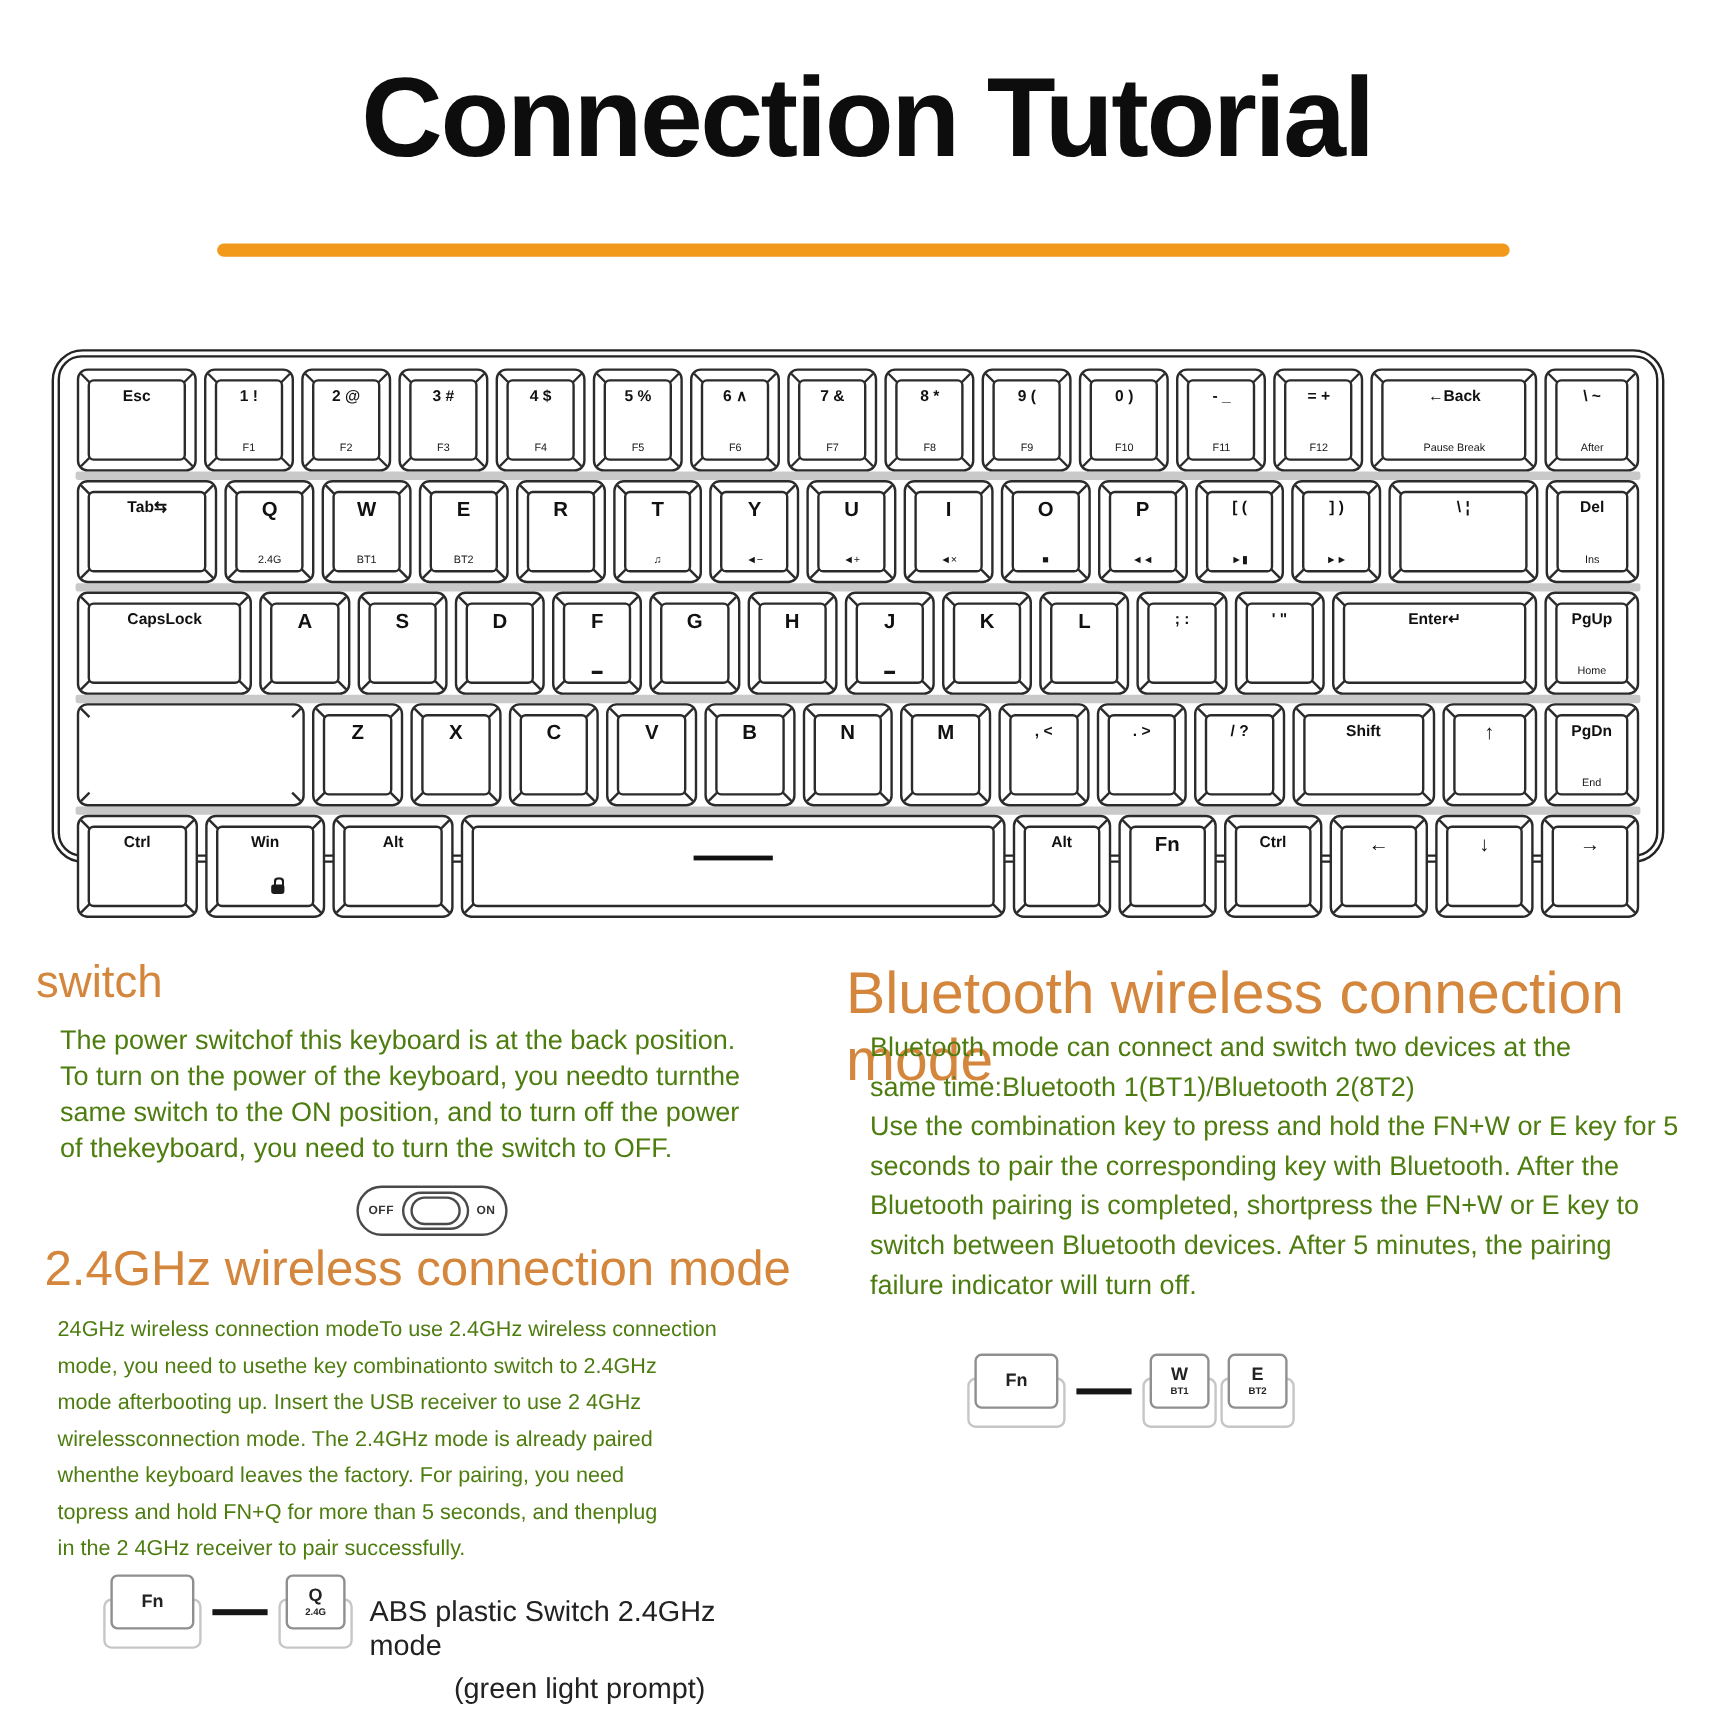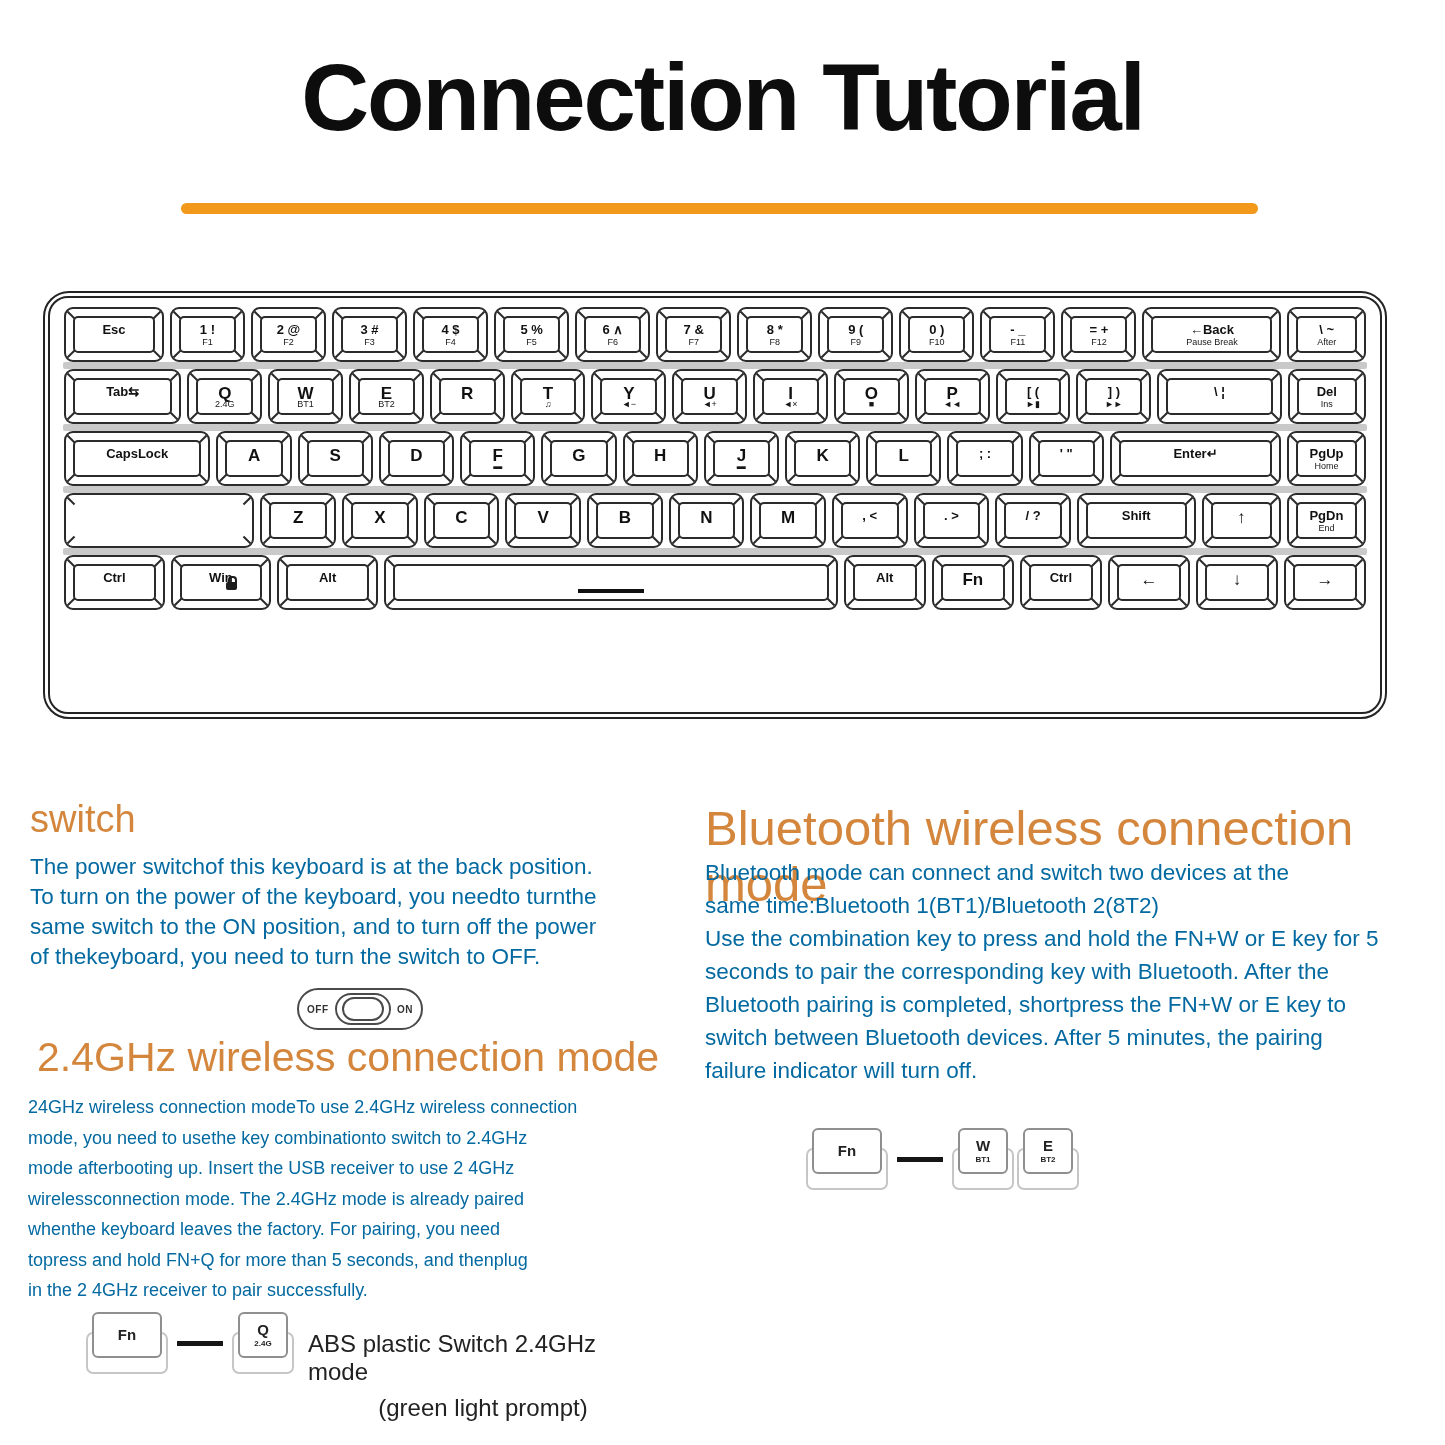--- a/index.html
+++ b/index.html
@@ -9,41 +9,41 @@
   
   .title{position:absolute;top:44px;left:0;width:100%;text-align:center;
          font-size:94px;font-weight:bold;letter-spacing:-2px;color:#0d0d0d;}
   .rule{position:absolute;left:181px;top:203px;width:1077px;height:11px;
         background:#F2991C;border-radius:6px;}
 
   
   .keyboard{position:absolute;left:48px;top:296px;width:1334px;height:418px;
             border:2px solid #242424;border-radius:20px;padding:9px 11px;box-sizing:border-box;}
   .keyboard::before{content:'';position:absolute;inset:-7px;border:2px solid #242424;border-radius:26px;}
-  .krow{display:flex;height:55px;}
+  .krow{display:flex;height:86px;}
   .rowgap{height:7px;margin:0 2px;background:#c9c9c9;border-radius:2px;}
   .key{position:relative;flex-basis:0;margin:0 3px;border:2px solid #2b2b2b;border-radius:9px;background:#fff;}
   .kin{position:absolute;inset:7px;border:2px solid #2b2b2b;border-radius:5px;
        display:flex;flex-direction:column;align-items:center;padding-top:5px;box-sizing:border-box;}
   .klabel{font-weight:bold;color:#111;line-height:1;white-space:nowrap;}
   .ksub{position:absolute;bottom:4px;left:0;right:0;text-align:center;
         font-size:9px;font-weight:normal;color:#161616;white-space:nowrap;}
   .c{position:absolute;width:10px;height:2px;background:#2b2b2b;}
   .c.tl{top:5px;left:0;transform:rotate(45deg);}
   .c.tr{top:5px;right:0;transform:rotate(-45deg);}
   .c.bl{bottom:5px;left:0;transform:rotate(-45deg);}
   .c.br{bottom:5px;right:0;transform:rotate(45deg);}
   .spacedash{width:66px;height:4px;background:#111;margin-top:18px;}
   .lock{position:absolute;bottom:9px;left:56%;width:11px;height:8px;background:#1c1c1c;border-radius:2px;}
   .lock::before{content:'';position:absolute;top:-6px;left:2px;width:5px;height:6px;
         border:2px solid #1c1c1c;border-bottom:none;border-radius:4px 4px 0 0;}
 
   
   .h-orange{position:absolute;color:#D3863C;font-weight:normal;}
-  .body-txt{position:absolute;white-space:pre-line;color:#0369a1;}
+  .body-txt{position:absolute;white-space:pre-line;color:#4d7c0f;margin-left:20px;}
   .switch-h{left:30px;top:798px;font-size:38px;}
   .switch-body{left:30px;top:852px;font-size:22.5px;line-height:30px;}
   .ghz-h{left:37px;top:1034px;font-size:41px;}
   .ghz-body{left:28px;top:1092px;font-size:18px;line-height:30.5px;}
   .bt-h{left:705px;top:800px;font-size:49px;}
   .bt-body{left:705px;top:856px;font-size:22.5px;line-height:33px;}
   .bt-cap{left:728px;top:1206px;font-size:24px;line-height:37px;}
 
   
   .toggle{position:absolute;left:297px;top:988px;width:126px;height:42px;

